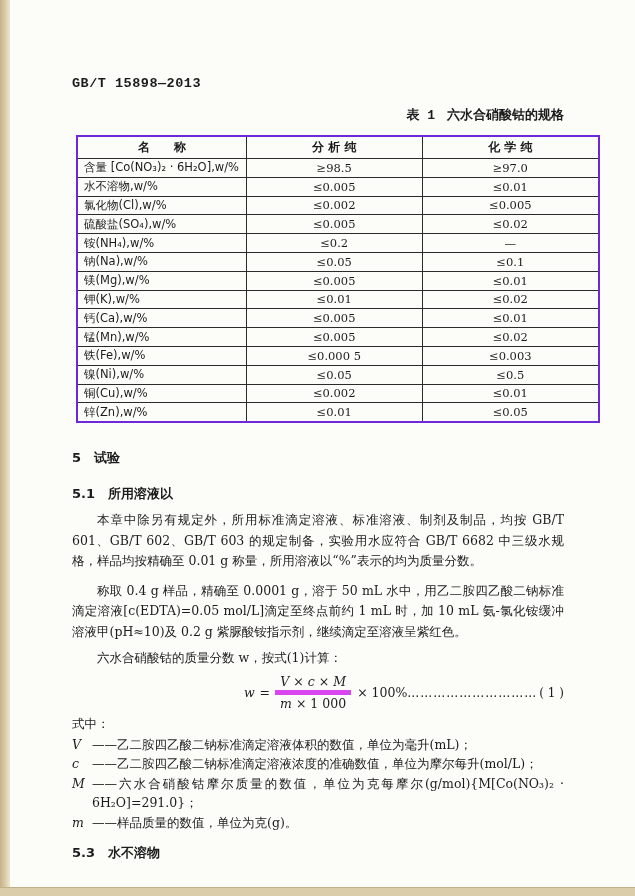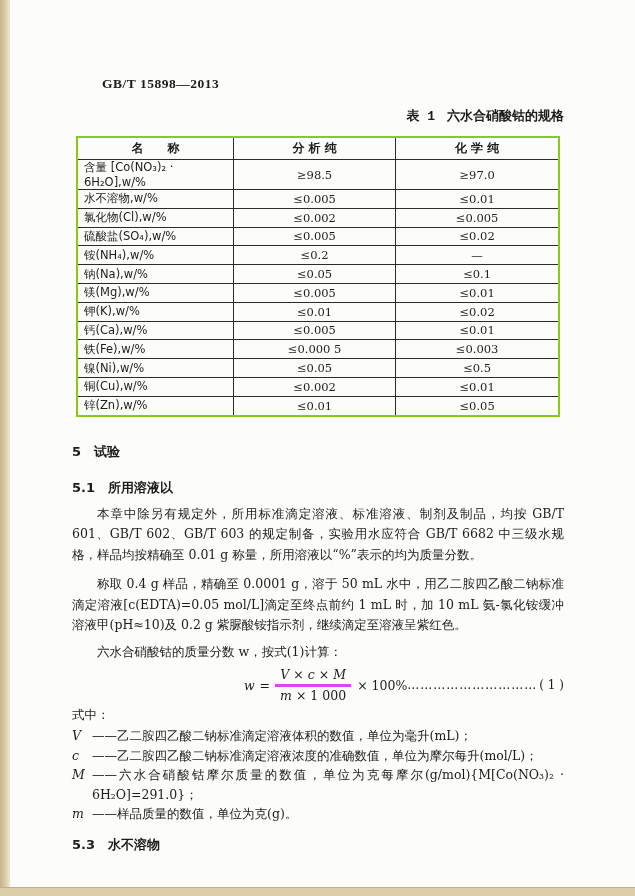--- a/index.html
+++ b/index.html
@@ -14,33 +14,33 @@
     background:linear-gradient(90deg,#c6b28a 0%,#d9caa6 55%,#ece2c6 100%);
     border-right:1px solid #e9e2cd;
   }
   .edge-bottom{
     position:absolute;left:0;right:0;bottom:0;height:8px;
     background:#dbcda9;border-top:1px solid #c3b189;
   }
   .content{position:absolute;left:72px;top:76px;width:492px;}
 
   .doc-header{
-    font-family:Liberation Serif, serif;
-    font-weight:bold;font-size:13.5px;letter-spacing:.5px;margin-left:30px;
+    font-family:Liberation Mono, monospace;
+    font-weight:bold;font-size:13.5px;letter-spacing:.5px;
   }
   .table-title{
     margin-top:15px;text-align:right;
     font-family:Liberation Mono, monospace;
     font-weight:bold;font-size:13px;
   }
   .table-title .tt-prefix{margin-right:12px;}
 
   table.spec{
-    margin-top:11px;margin-left:4px;width:484px;
-    border-collapse:collapse;border:2px solid #84cc16;
+    margin-top:11px;margin-left:4px;width:524px;
+    border-collapse:collapse;border:2px solid #6d28d9;
     font-size:11.5px;
   }
   table.spec th,table.spec td{border:1px solid #2b2b2b;padding:0 6px;}
   table.spec th{
     height:21px;font-family:"DejaVu Sans","Liberation Sans",sans-serif;
     font-weight:bold;font-size:12px;text-align:center;
   }
   table.spec td{height:17.8px;}
   table.spec td.name{
     text-align:left;
@@ -69,21 +69,21 @@
   }
   .para-noindent{text-indent:2em;margin-top:6px;}
 
   .formula-row{display:flex;align-items:center;margin:5px 0 4px 0;font-size:12.5px;}
   .f-left{flex:1.25;}
   .f-right{flex:1;text-align:right;white-space:nowrap;font-size:12px;}
   .f-mid{display:flex;align-items:center;}
   .fvar{font-style:italic;font-family:"DejaVu Serif","Liberation Serif",serif;}
   .f-eq{margin:0 5px;}
   .frac{display:inline-block;text-align:center;vertical-align:middle;line-height:1.25;}
-  .frac .fr-num{display:block;border-bottom:3px solid #d946ef;padding:0 5px 1px 5px;}
+  .frac .fr-num{display:block;border-bottom:5px solid #d946ef;padding:0 5px 1px 5px;}
   .frac .fr-den{display:block;padding:1px 5px 0 5px;text-align:right;}
   .f-suffix{margin-left:6px;}
   .f-dots{letter-spacing:1px;}
   .f-label{margin-left:2px;}
 
   .where-label{margin-top:4px;font-size:12.5px;}
   .var-list{margin-top:2px;}
   .var-row{display:flex;font-size:12.5px;line-height:19.5px;}
   .var-row .sym{
     width:20px;flex:0 0 20px;font-style:italic;
@@ -159,20 +159,25 @@
             <td class="name">钾(K),w/%</td>
             <td class="val">≤0.01</td>
             <td class="val">≤0.02</td>
           </tr>
           <tr>
             <td class="name">钙(Ca),w/%</td>
             <td class="val">≤0.005</td>
             <td class="val">≤0.01</td>
           </tr>
           <tr>
+            <td class="name">锰(Mn),w/%</td>
+            <td class="val">≤0.005</td>
+            <td class="val">≤0.02</td>
+          </tr>
+          <tr>
             <td class="name">铁(Fe),w/%</td>
             <td class="val">≤0.000 5</td>
             <td class="val">≤0.003</td>
           </tr>
           <tr>
             <td class="name">镍(Ni),w/%</td>
             <td class="val">≤0.05</td>
             <td class="val">≤0.5</td>
           </tr>
           <tr>

